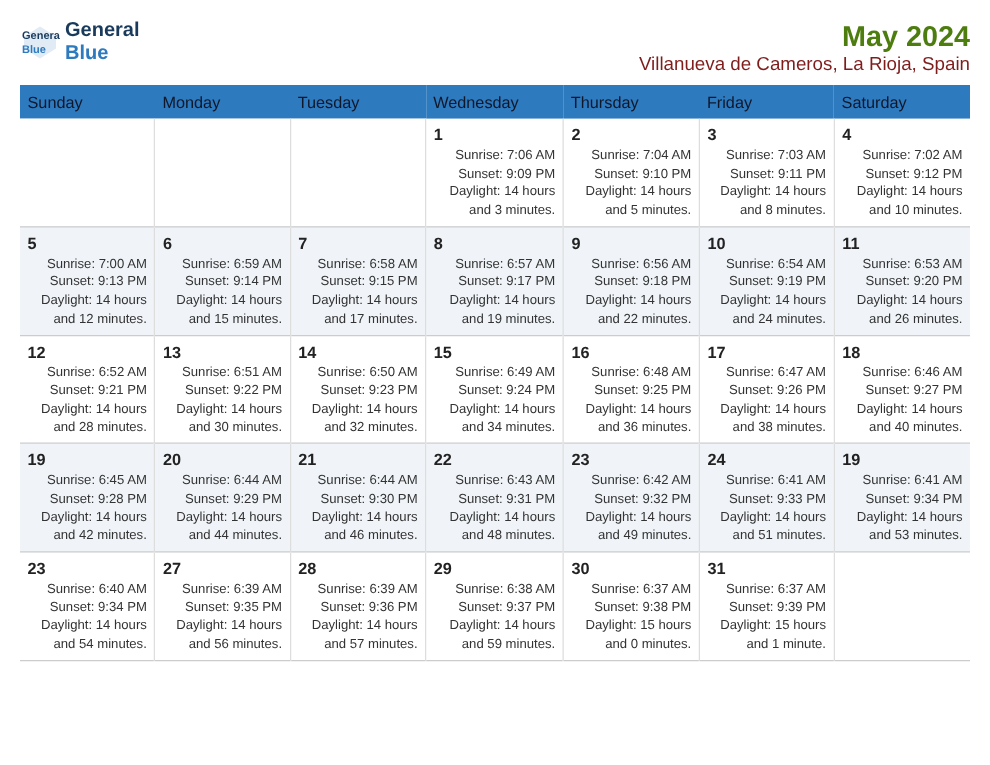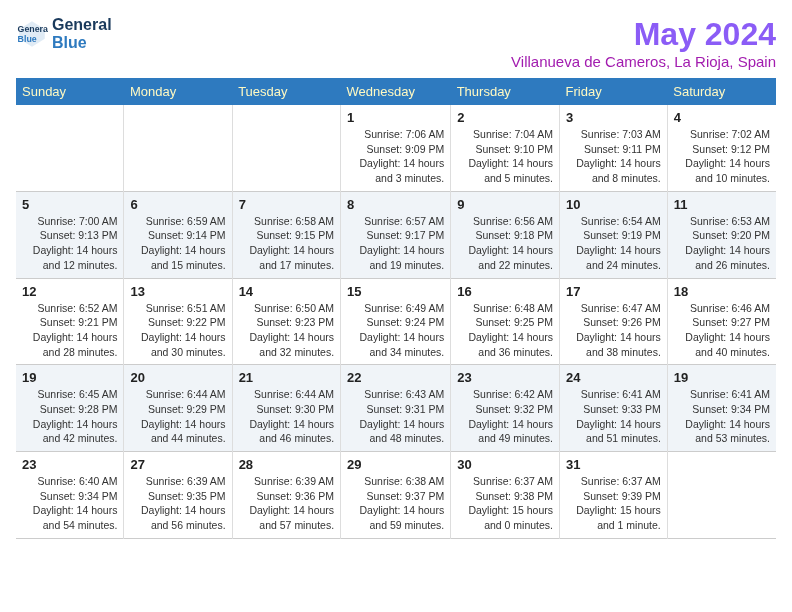--- a/index.html
+++ b/index.html
@@ -22,36 +22,36 @@
       gap: 4px;
     }
     .logo-icon {
       width: 32px;
       height: 32px;
     }
     .title-block {
       text-align: right;
     }
     .month-year {
-      font-size: 32px;
+      font-size: 23px;
       font-weight: bold;
-      color: #8b5cf6;
+      color: #4d7c0f;
     }
     .location {
       font-size: 15px;
-      color: #a21caf;
+      color: #7f1d1d;
     }
     table {
       width: 100%;
       border-collapse: collapse;
       font-size: 11px;
     }
     thead tr th {
       background-color: #2e7abf;
-      color: #fef9c3;
+      color: #0f172a;
       text-align: left;
       padding: 6px 6px;
       font-size: 13px;
       font-weight: normal;
     }
     tbody tr {
       border-bottom: 1px solid #ccc;
     }
     tbody tr:nth-child(odd) {
       background: #fff;

